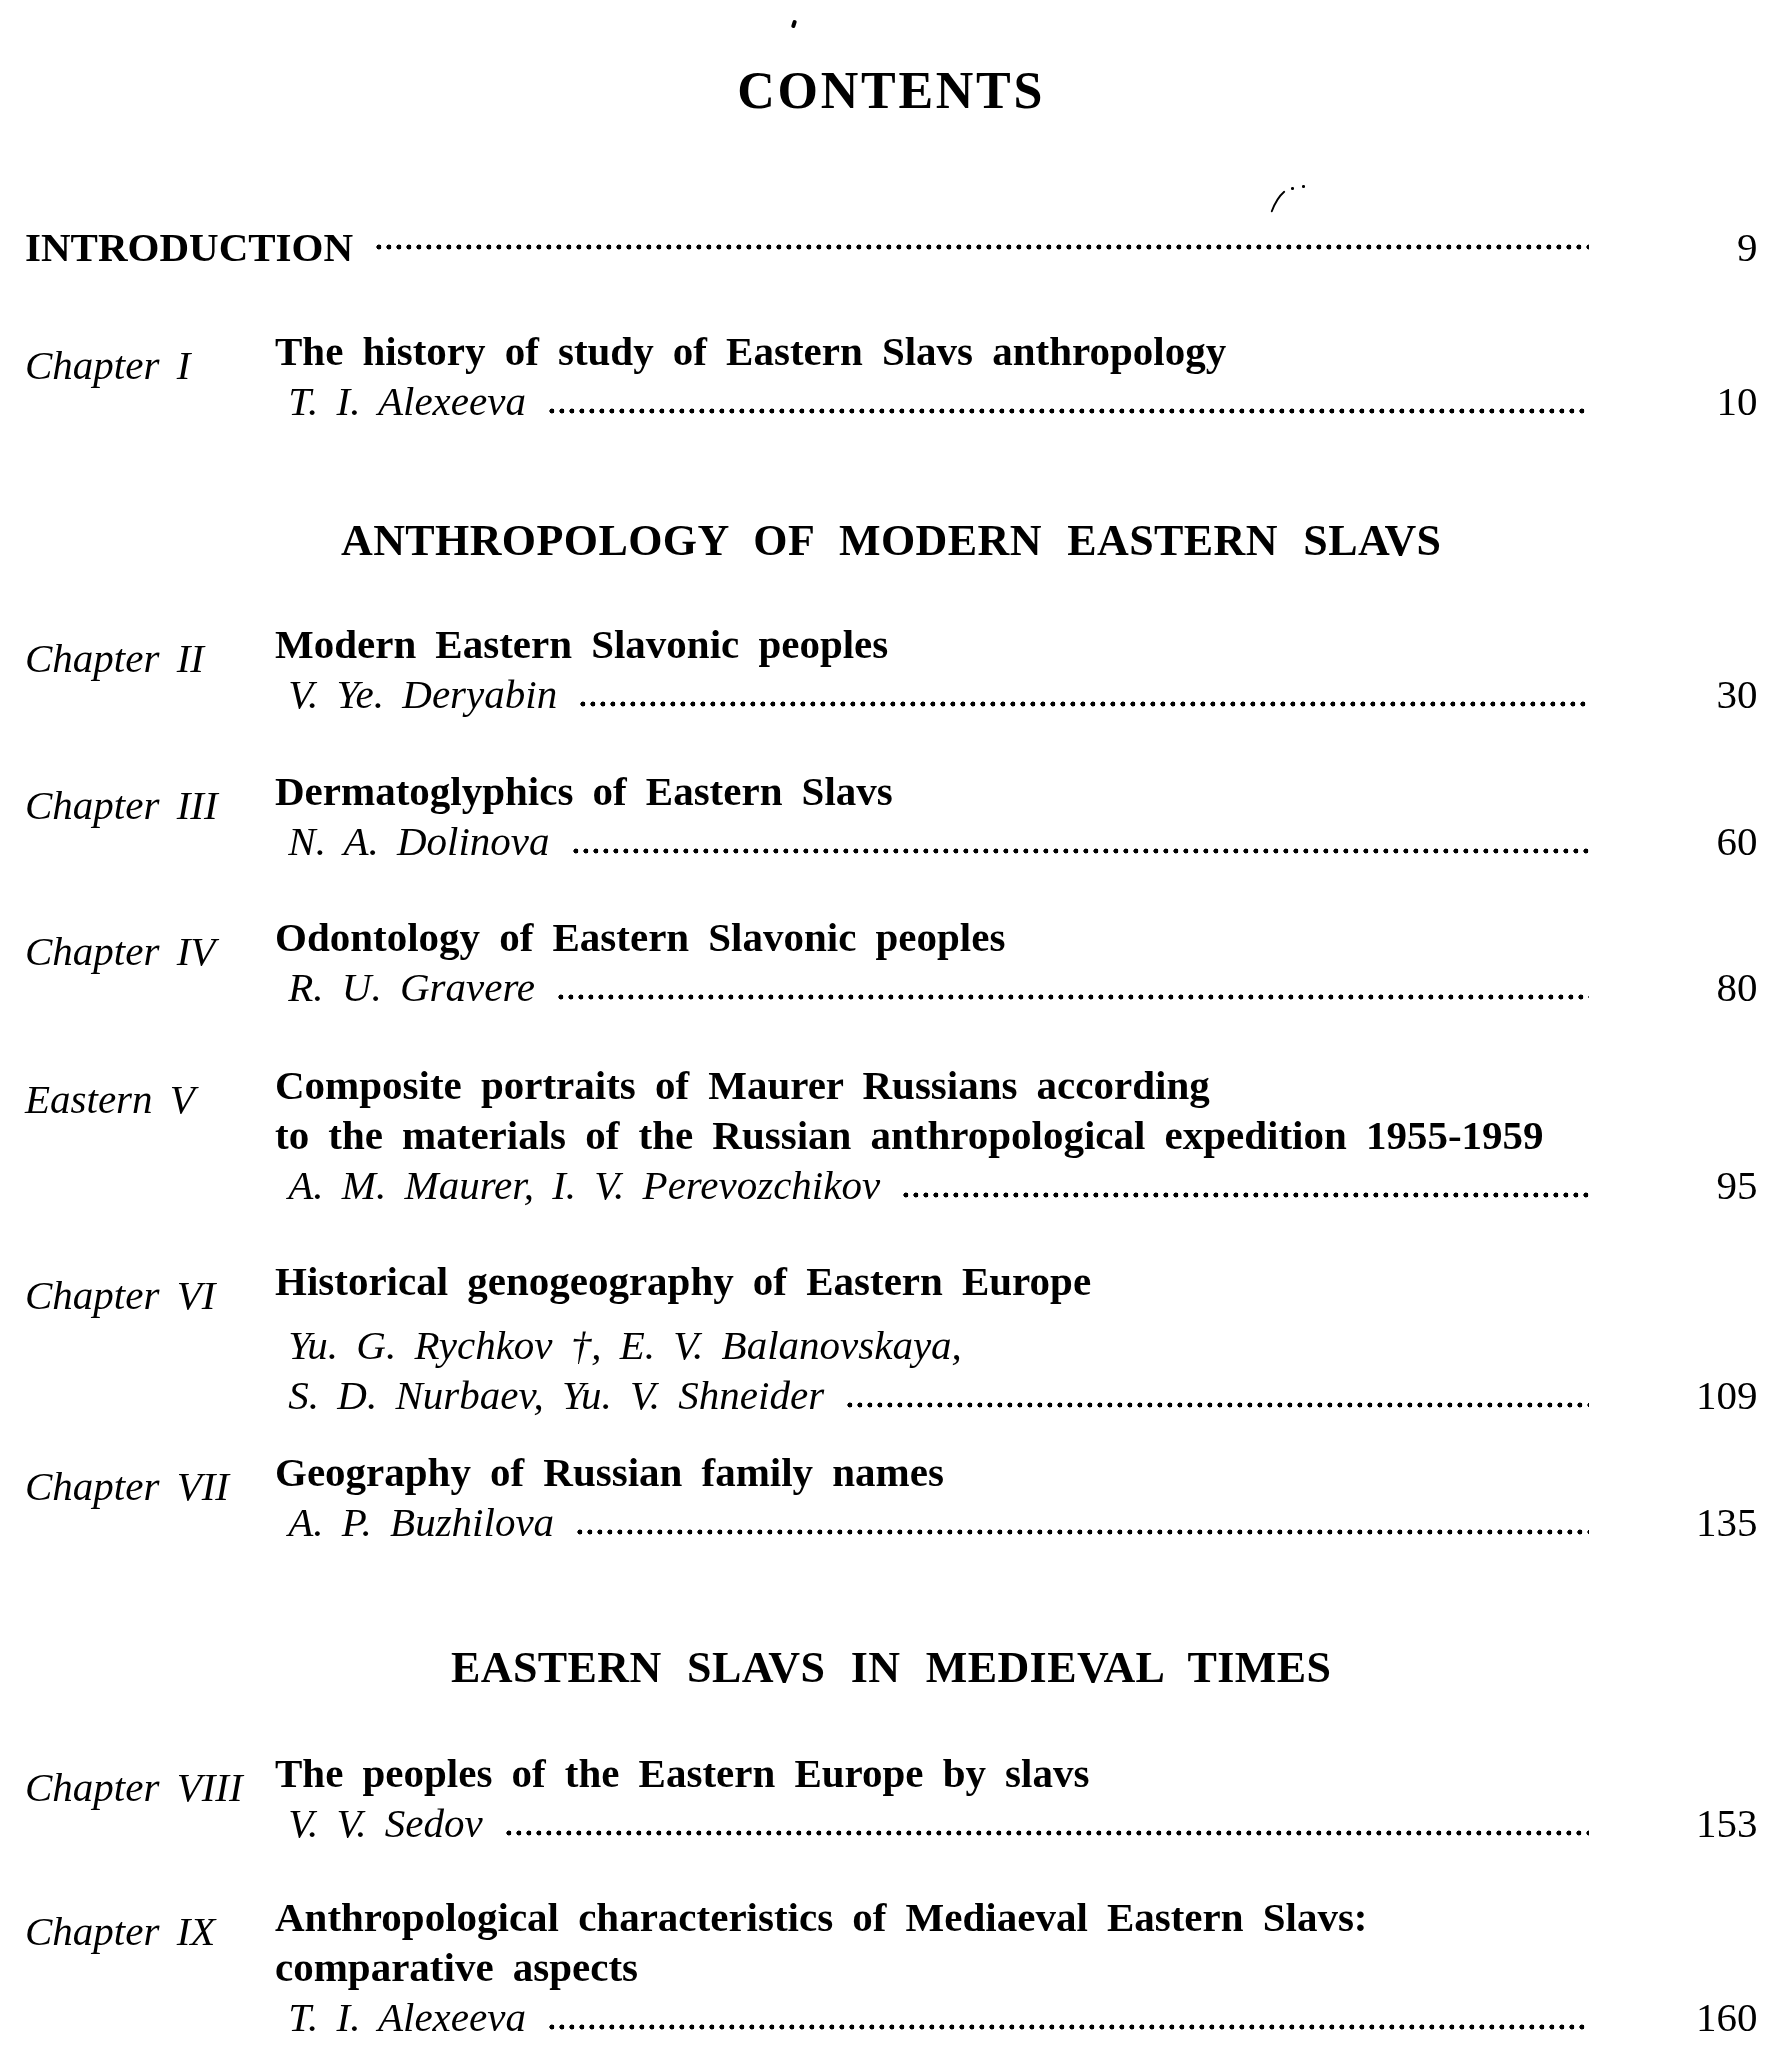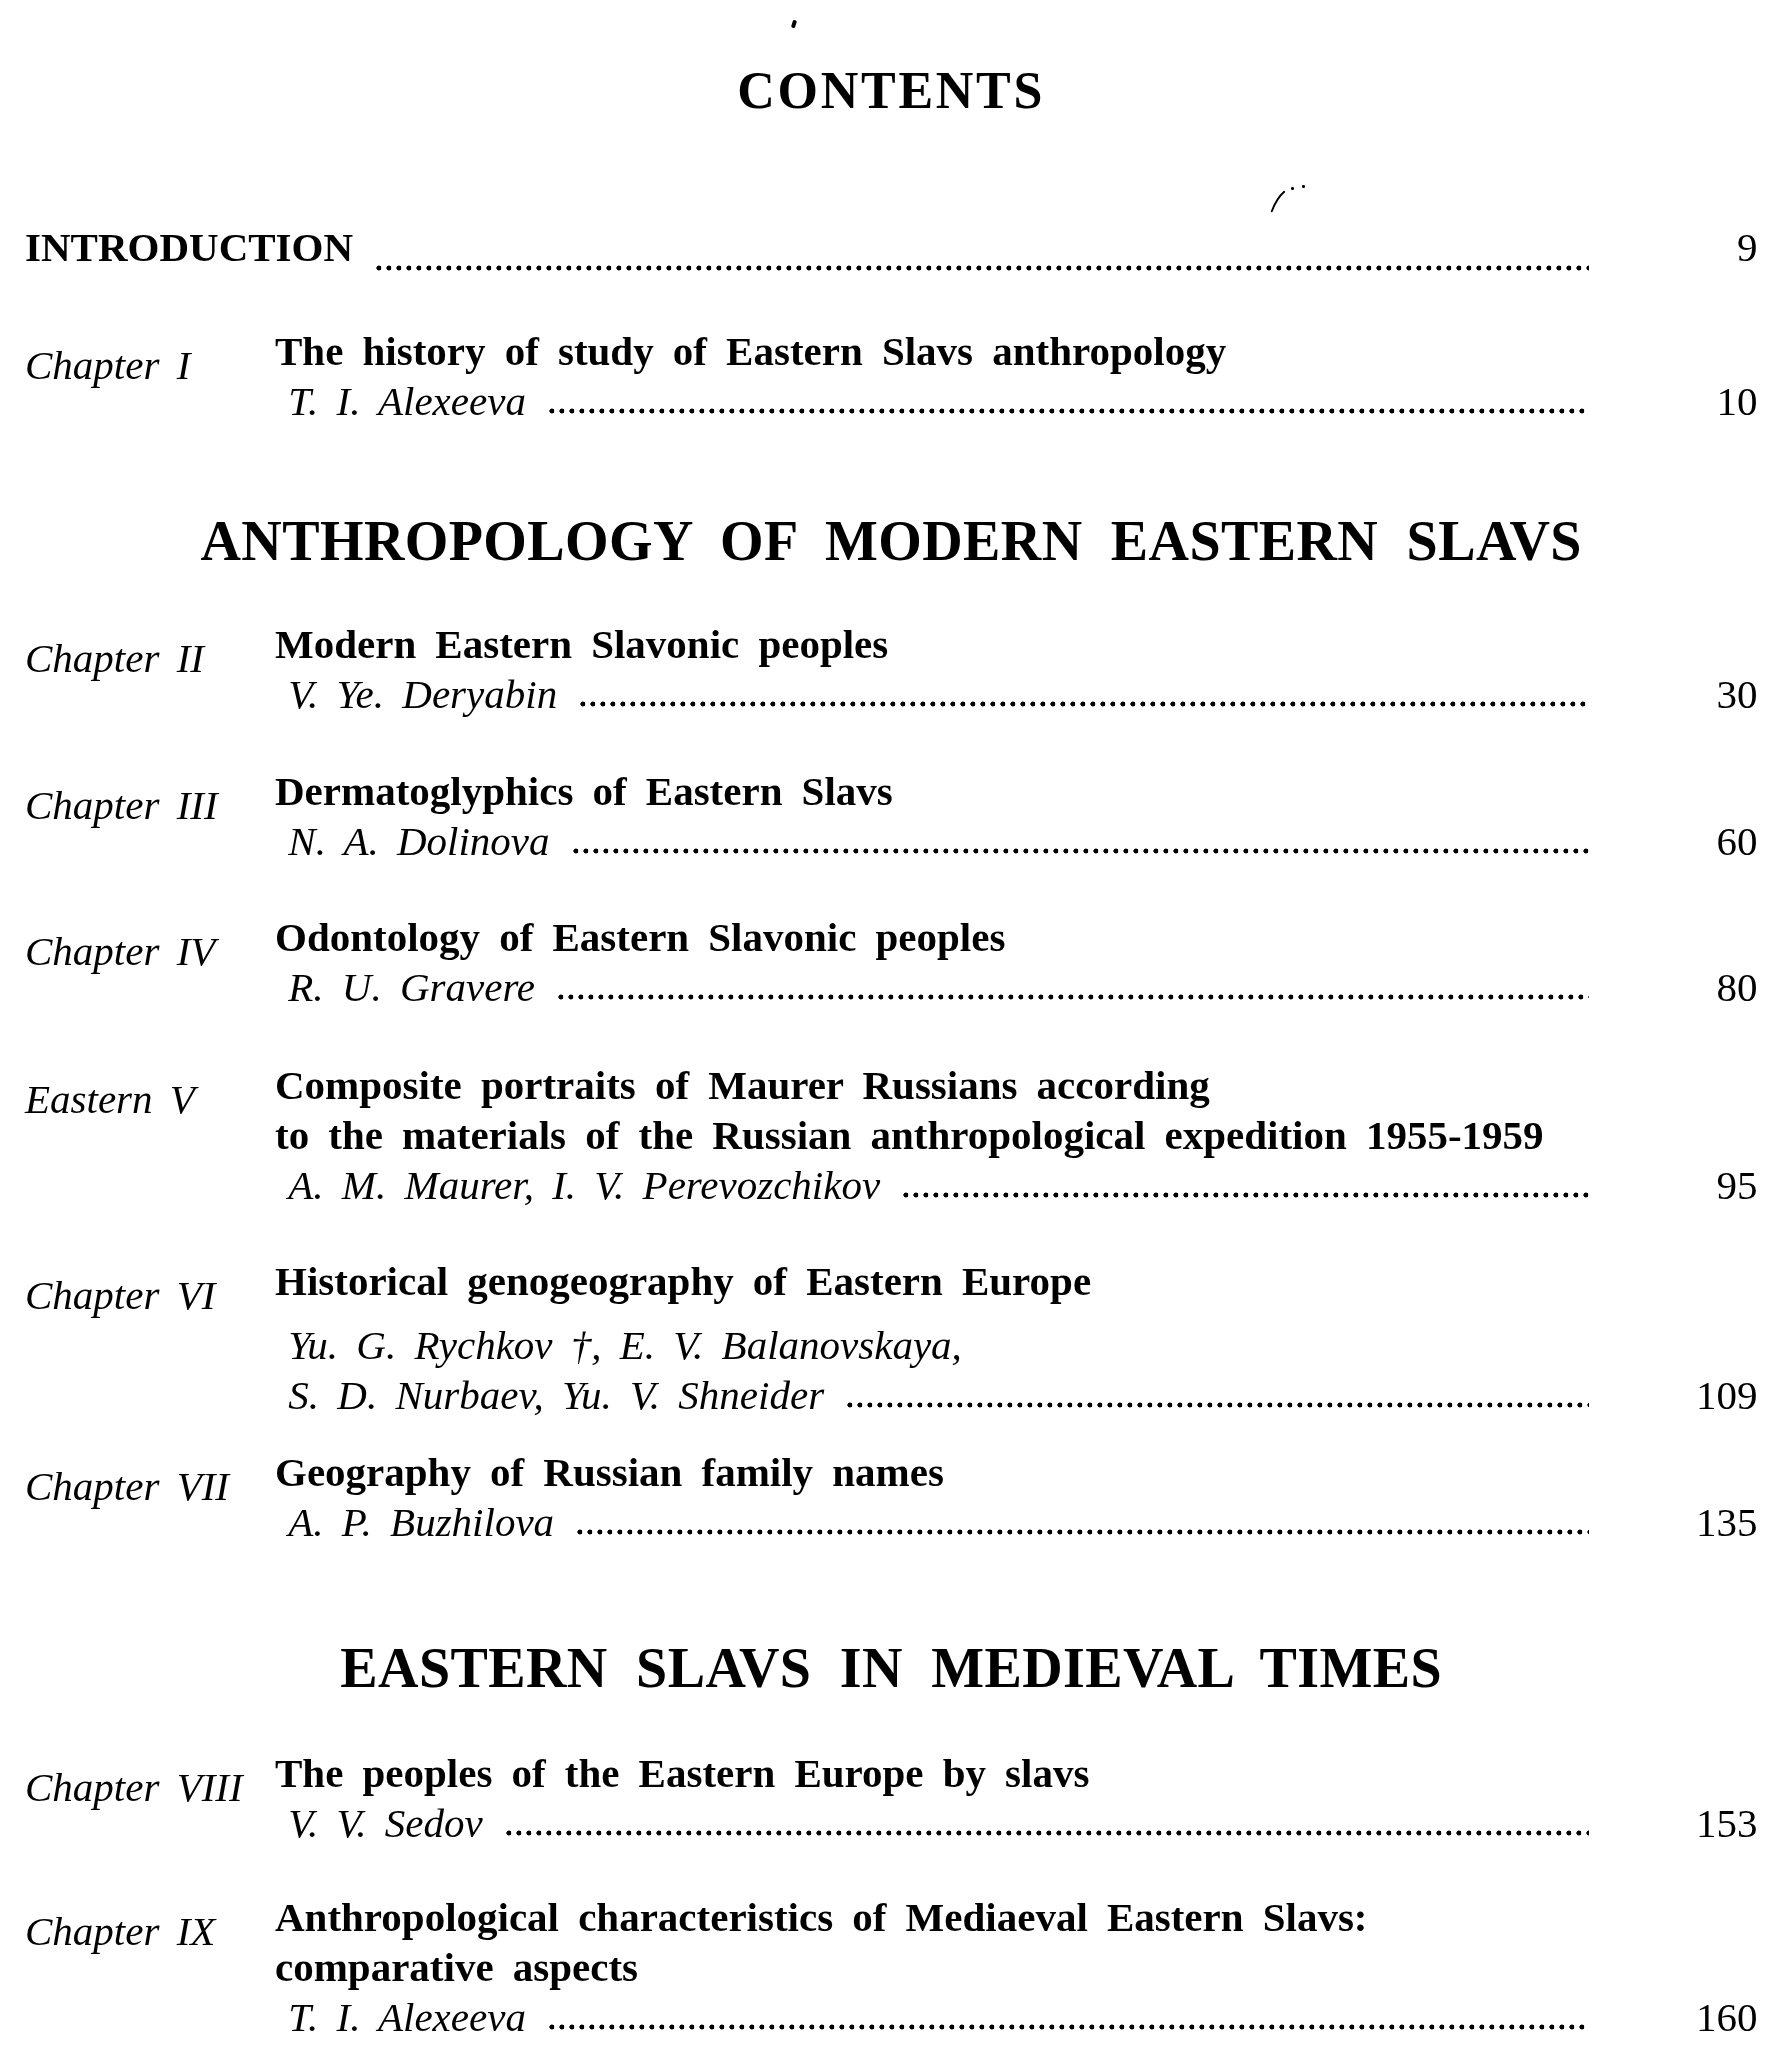--- a/index.html
+++ b/index.html
@@ -20,36 +20,36 @@
     font-weight: bold;
     letter-spacing: 2.7px;
     line-height: 57px;
     white-space: nowrap;
   }
 
   .section-heading {
     position: absolute;
     left: 25px; right: 26.6px;
     text-align: center;
-    font-size: 56px;
+    font-size: 44px;
     font-weight: bold;
     word-spacing: 14px;
     letter-spacing: 0.4px;
     line-height: 50px;
     white-space: nowrap;
   }
 
   .entry {
     position: absolute;
     left: 25px; right: 26.6px;
     font-size: 41px;
     line-height: 50px;
   }
 
-  .row { display: flex; align-items: flex-end; }
+  .row { display: flex; align-items: center; }
   .cols { display: flex; align-items: flex-start; }
 
   .label-col {
     flex: none;
     width: 250px;
     font-style: italic;
     word-spacing: 7px;
     white-space: nowrap;
     margin-top: 14px;
   }

